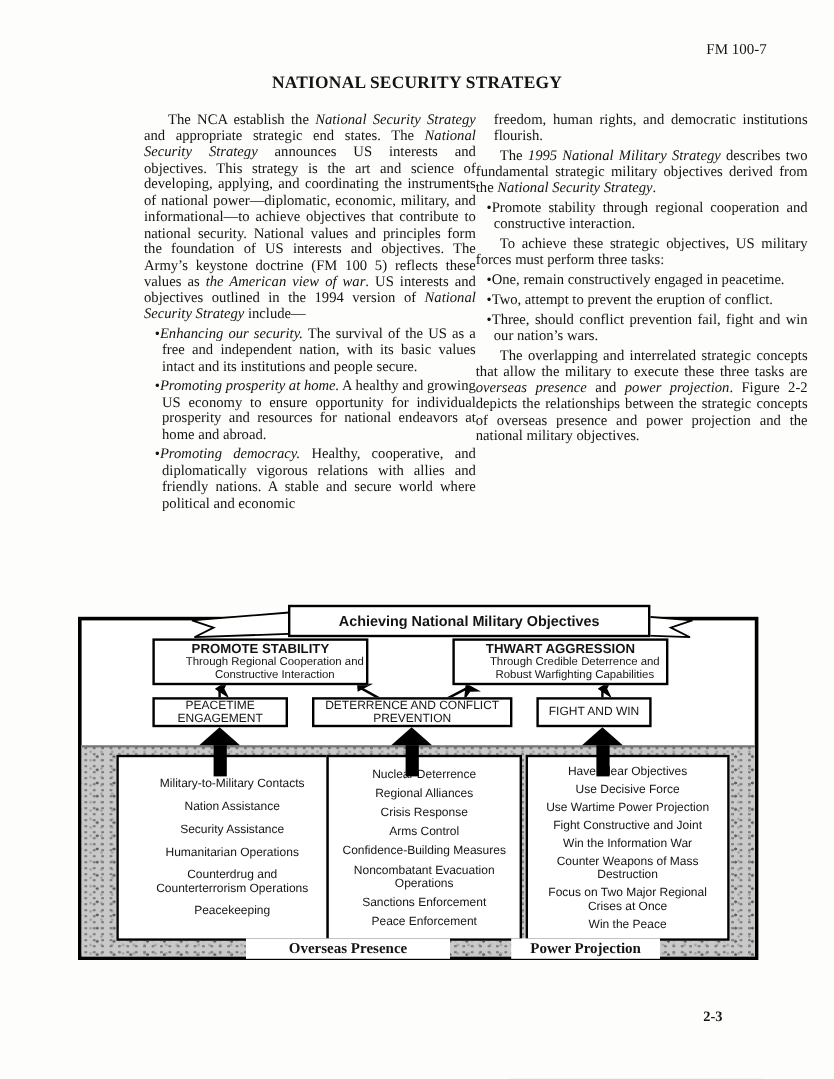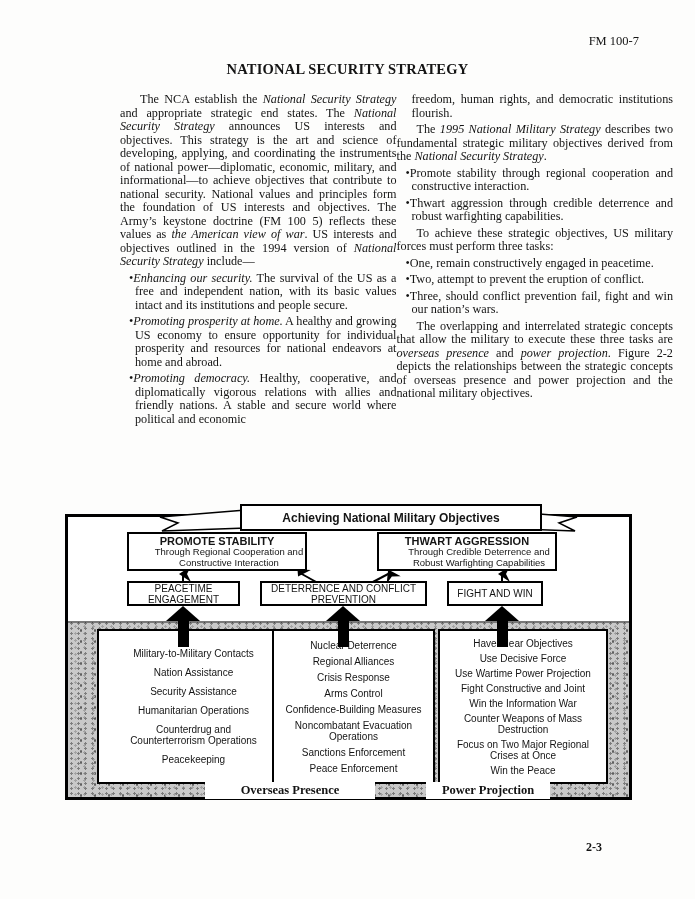--- a/index.html
+++ b/index.html
@@ -86,21 +86,20 @@
     <div class="col">
       <div class="para"><span>The NCA establish the </span><span class="it">National Security Strategy</span><span> and appropriate strategic end states. The </span><span class="it">National Security Strategy</span><span> announces US interests and objectives. This strategy is the art and science of developing, applying, and coordinating the instruments of national power—diplomatic, economic, military, and informational—to achieve objectives that contribute to national security. National values and principles form the foundation of US interests and objectives. The Army’s keystone doctrine (FM 100 5) reflects these values as </span><span class="it">the American view of war</span><span>. US interests and objectives outlined in the 1994 version of </span><span class="it">National Security Strategy</span><span> include—</span></div>
       <div class="bullet"><span>•</span><span><span class="it">Enhancing our security.</span><span> The survival of the US as a free and independent nation, with its basic values intact and its institutions and people secure.</span></span></div>
       <div class="bullet"><span>•</span><span><span class="it">Promoting prosperity at home.</span><span> A healthy and growing US economy to ensure opportunity for individual prosperity and resources for national endeavors at home and abroad.</span></span></div>
       <div class="bullet"><span>•</span><span><span class="it">Promoting democracy.</span><span> Healthy, cooperative, and diplomatically vigorous relations with allies and friendly nations. A stable and secure world where political and economic</span></span></div>
     </div>
     <div class="col">
       <div class="cont">freedom, human rights, and democratic institutions flourish.</div>
       <div class="para"><span>The </span><span class="it">1995 National Military Strategy</span><span> describes two fundamental strategic military objectives derived from the </span><span class="it">National Security Strategy</span><span>.</span></div>
       <div class="bullet"><span>•</span><span><span>Promote stability through regional cooperation and constructive interaction.</span></span></div>
-      <div class="bullet"><span>•</span><span><span>Thwart aggression through credible deterrence and robust warfighting capabilities.</span></span></div>
       <div class="para">To achieve these strategic objectives, US military forces must perform three tasks:</div>
       <div class="bullet"><span>•</span><span><span>One, remain constructively engaged in peacetime.</span></span></div>
       <div class="bullet"><span>•</span><span><span>Two, attempt to prevent the eruption of conflict.</span></span></div>
       <div class="bullet"><span>•</span><span><span>Three, should conflict prevention fail, fight and win our nation’s wars.</span></span></div>
       <div class="para"><span>The overlapping and interrelated strategic concepts that allow the military to execute these three tasks are </span><span class="it">overseas presence</span><span> and </span><span class="it">power projection</span><span>. Figure 2-2 depicts the relationships between the strategic concepts of overseas presence and power projection and the national military objectives.</span></div>
     </div>
   </div>
 
   <div class="figure">
 

